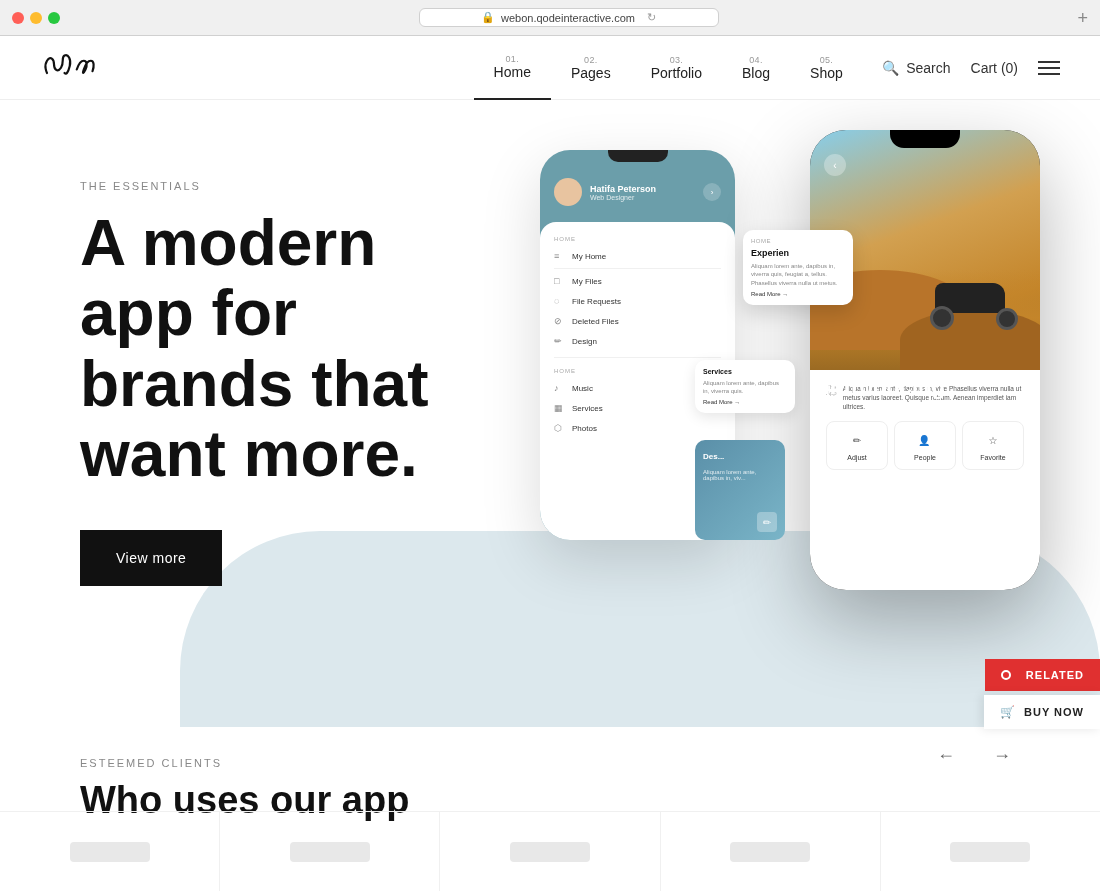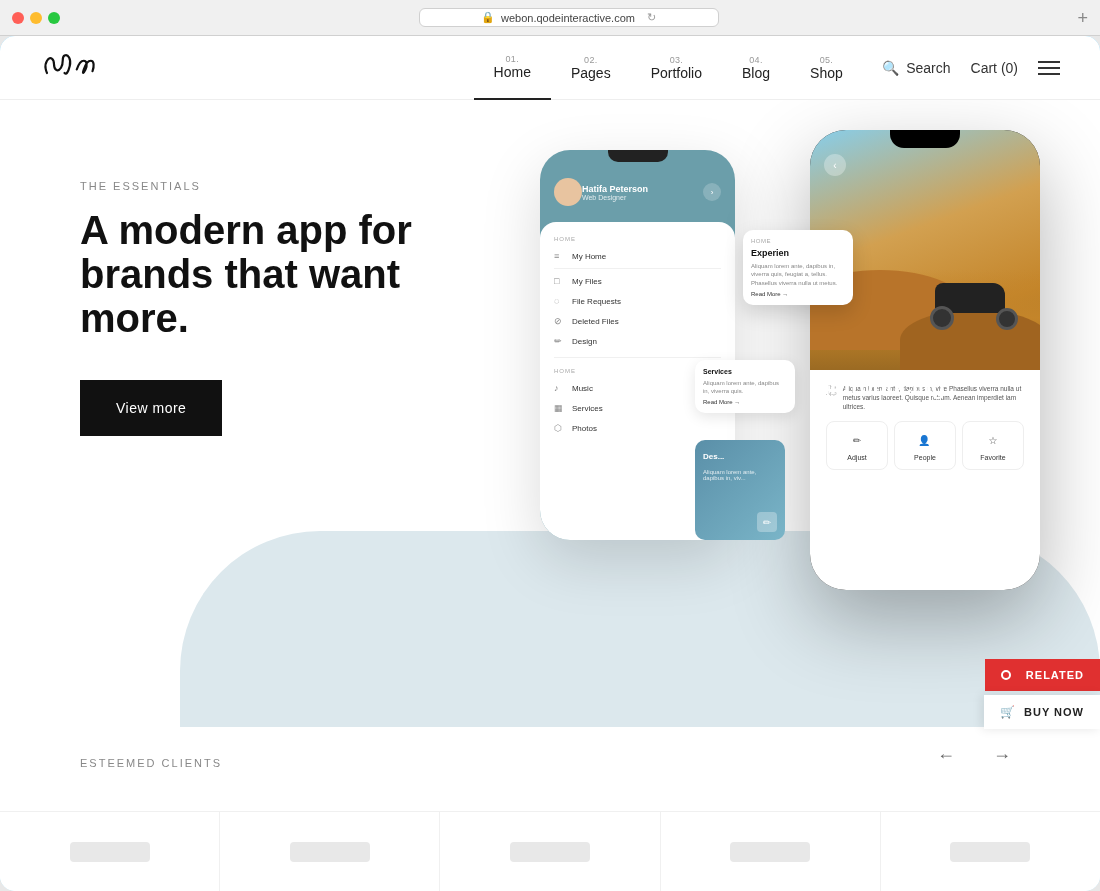--- a/index.html
+++ b/index.html
@@ -49,21 +49,20 @@
       line-height: 1;
     }
 
     
     .website {
       width: 100%;
       height: calc(891px - 36px);
       background: #7dd3fc;
       overflow: hidden;
       position: relative;
-      border-radius: 15px;
     }
 
     
     .nav {
       height: 64px;
       border-bottom: 1px solid #eee;
       display: flex;
       align-items: center;
       padding: 0 40px;
       background: white;
@@ -167,21 +166,21 @@
       z-index: 2;
     }
     .hero-eyebrow {
       font-size: 11px;
       letter-spacing: 2px;
       color: #888;
       text-transform: uppercase;
       margin-bottom: 16px;
     }
     .hero-title {
-      font-size: 40px;
+      font-size: 64px;
       font-weight: 700;
       line-height: 1.1;
       color: #111;
       max-width: 420px;
       margin-bottom: 40px;
     }
     .hero-btn {
       background: #111;
       color: white;
       border: none;
@@ -231,20 +230,21 @@
       transform: translateX(-50%);
     }
     .phone-1-header {
       position: absolute;
       top: 20px;
       left: 0;
       right: 0;
       padding: 8px 14px;
       display: flex;
       align-items: center;
+      gap: 8px;
     }
     .avatar-circle {
       width: 28px;
       height: 28px;
       border-radius: 50%;
       background: #e8c4a0;
       flex-shrink: 0;
     }
     .profile-text { color: white; }
     .profile-name { font-size: 9px; font-weight: 600; }
@@ -796,20 +796,21 @@
       <div class="related-dot"></div>
       <span>RELATED</span>
     </div>
     <div class="buy-btn">
       <span class="cart-icon-small">🛒</span>
       <span>BUY NOW</span>
     </div>
 
     <div class="bottom-section">
       <p class="clients-eyebrow">ESTEEMED CLIENTS</p>
+      <h2 class="clients-title">Who uses our app</h2>
       <div class="nav-arrows">
         <div class="nav-arrow">←</div>
         <div class="nav-arrow">→</div>
       </div>
       <div class="client-logos-row">
         <div class="client-logo-item">
           <div class="client-logo-placeholder"></div>
         </div>
         <div class="client-logo-item">
           <div class="client-logo-placeholder"></div>

